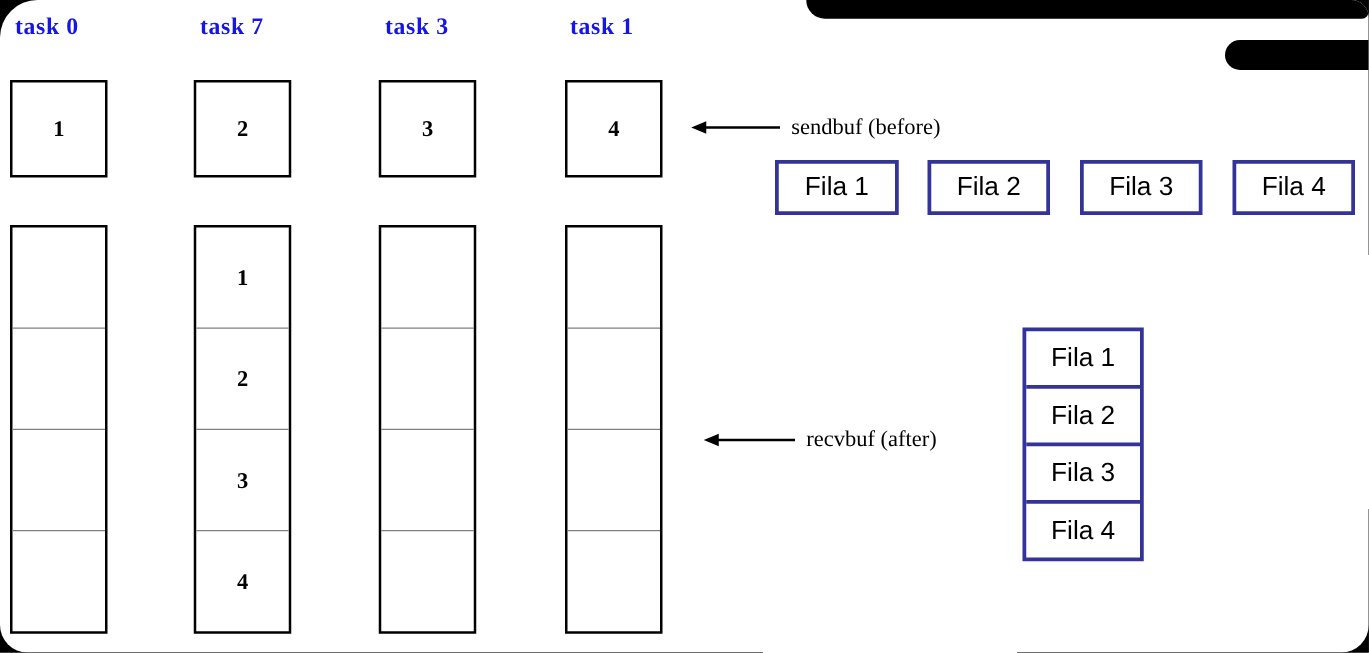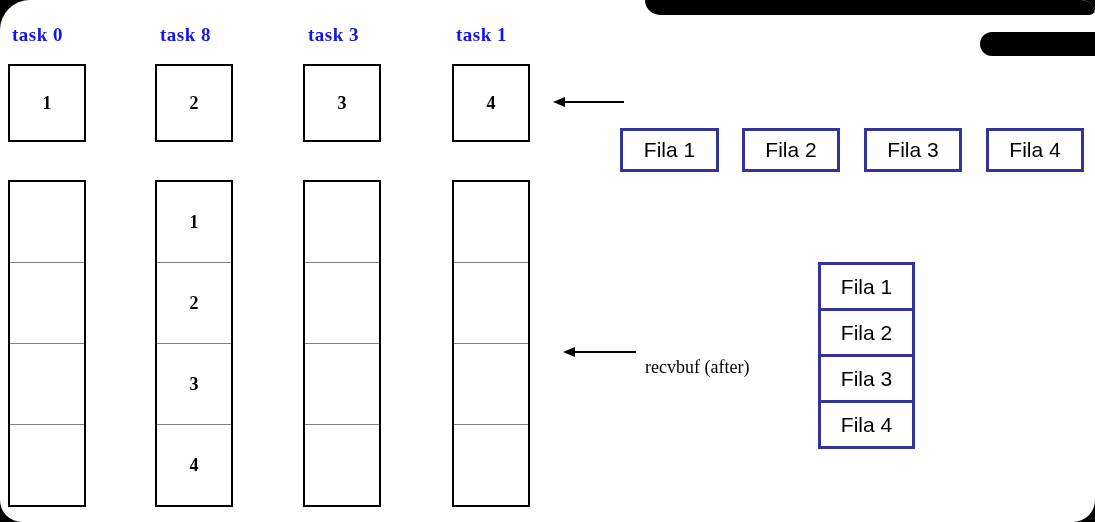--- a/index.html
+++ b/index.html
@@ -24,21 +24,21 @@
     top: 0; left: 645px; right: 0; height: 15px;
     border-bottom-left-radius: 16px;
     border-bottom-right-radius: 6px;
   }
   .blob-right {
     top: 32px; right: 0; width: 115px; height: 24px;
     border-radius: 12px 0 0 12px;
   }
   .task-label {
     position: absolute;
-    top: 24px;
+    top: 11px;
     color: #1515e6;
     font-weight: bold;
     font-size: 19px;
     letter-spacing: 0.5px;
   }
   .send-box {
     position: absolute;
     top: 64px;
     width: 74px;
     height: 74px;
@@ -120,21 +120,21 @@
 </style>
 </head>
 <body>
 
 <div class="canvas">
 
   <div class="blob blob-top"></div>
   <div class="blob blob-right"></div>
 
   <div class="task-label" style="left:12px">task 0</div>
-  <div class="task-label" style="left:160px">task 8</div>
+  <div class="task-label" style="left:160px">task 7</div>
   <div class="task-label" style="left:308px">task 3</div>
   <div class="task-label" style="left:456px">task 1</div>
 
   <div class="send-box" style="left:8px">
       <span>1</span>
     </div>
   <div class="send-box" style="left:155px">
       <span>2</span>
     </div>
   <div class="send-box" style="left:303px">
@@ -164,24 +164,25 @@
   </div>
   <div class="recv-col" style="left:452px">
     <div class="recv-cell"></div>
     <div class="recv-cell"></div>
     <div class="recv-cell"></div>
     <div class="recv-cell"></div>
   </div>
 
   <div class="arrow-head" style="left:553px; top:97px"></div>
   <div class="arrow-shaft" style="left:564px; top:101px; width:60px"></div>
+  <div class="annotation" style="left:633px; top:91px">sendbuf (before)</div>
 
   <div class="arrow-head" style="left:563px; top:347px"></div>
   <div class="arrow-shaft" style="left:574px; top:351px; width:62px"></div>
-  <div class="annotation" style="left:645px; top:357px">recvbuf (after)</div>
+  <div class="annotation" style="left:645px; top:341px">recvbuf (after)</div>
 
   <div class="fila-box" style="left:620px; width:93px">Fila 1</div>
   <div class="fila-box" style="left:742px; width:92px">Fila 2</div>
   <div class="fila-box" style="left:864px; width:92px">Fila 3</div>
   <div class="fila-box" style="left:986px; width:92px">Fila 4</div>
 
   <div class="fila-stack">
     <div class="fila-stack-cell">Fila 1</div>
     <div class="fila-stack-cell">Fila 2</div>
     <div class="fila-stack-cell">Fila 3</div>

